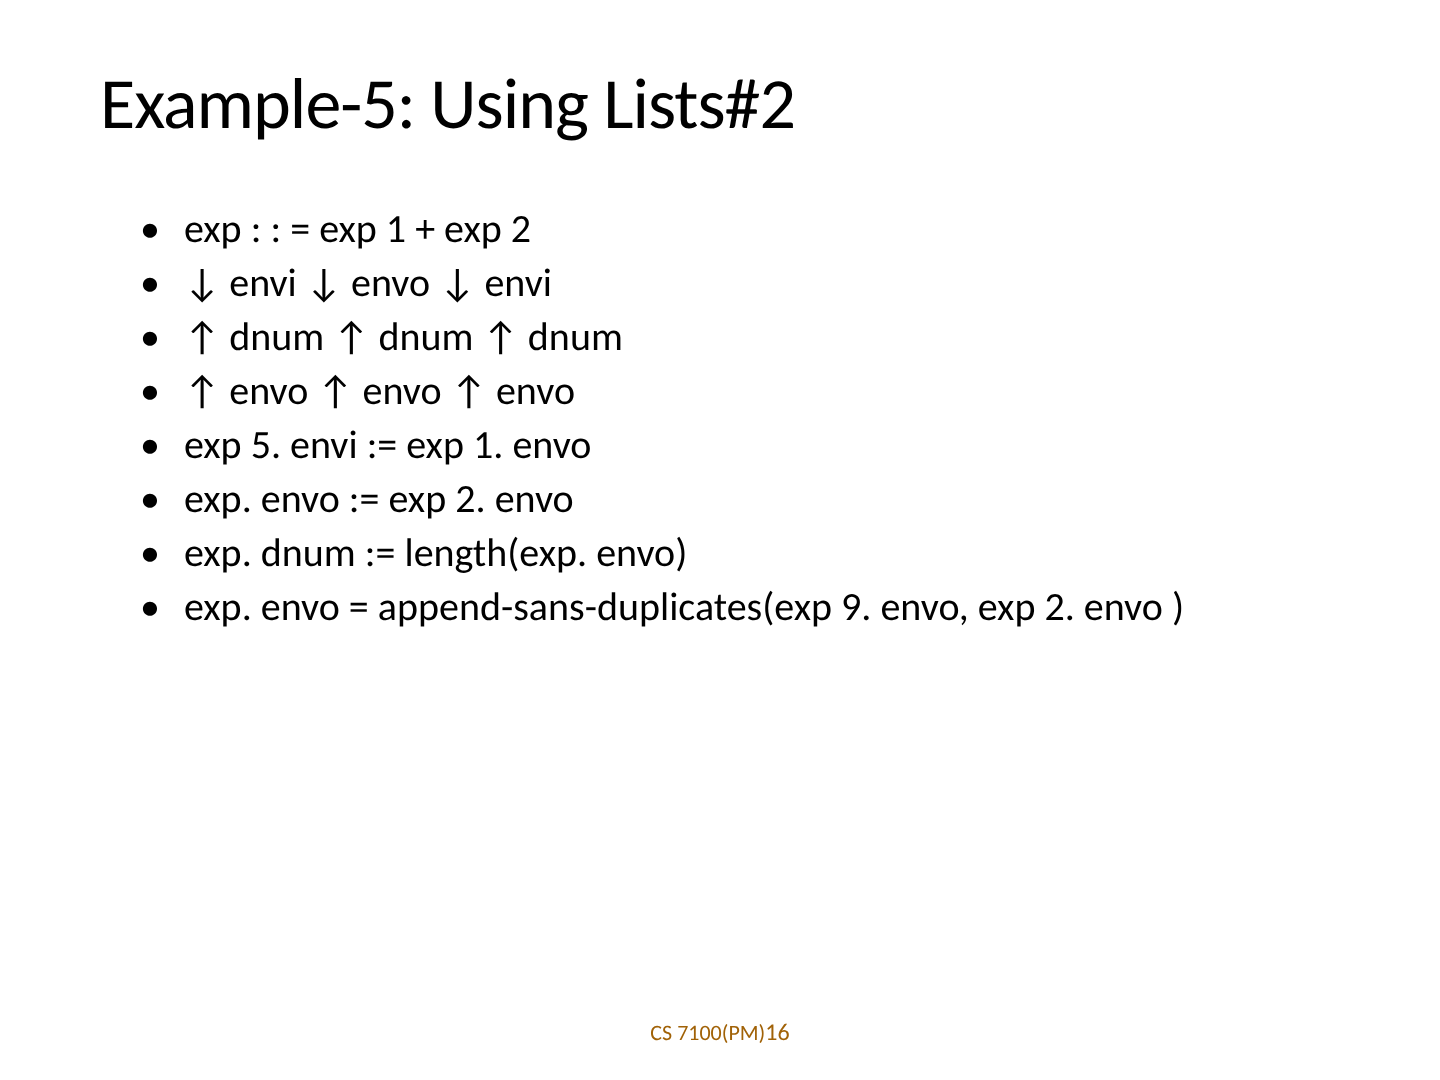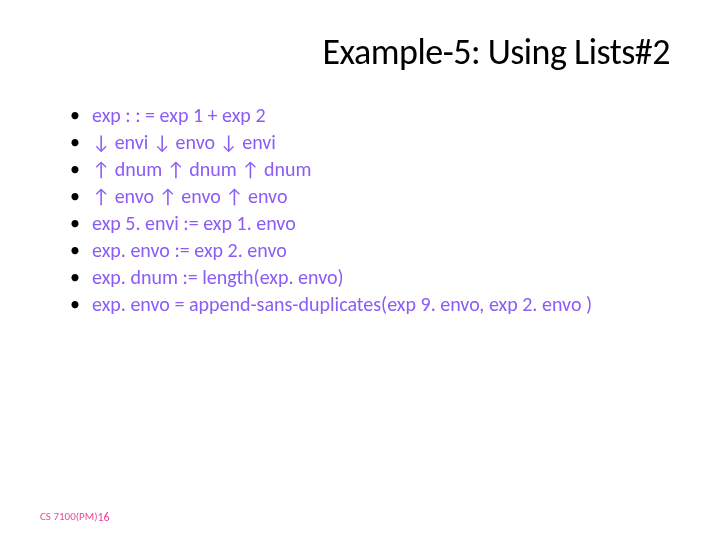--- a/index.html
+++ b/index.html
@@ -17,53 +17,53 @@
     }
     .slide {
       width: 100%;
       height: 100%;
       padding: 30px 50px 20px 50px;
       position: relative;
     }
     .title {
       font-size: 36px;
       font-weight: 400;
-      text-align: right;
+      text-align: left;
       color: #000;
       margin-bottom: 28px;
       letter-spacing: -0.5px;
     }
     .bullet-list {
       list-style: none;
       padding-left: 20px;
     }
     .bullet-item {
       font-size: 20px;
-      color: #8b5cf6;
+      color: #000000;
       line-height: 1.35;
       position: relative;
       padding-left: 22px;
     }
     .bullet-item::before {
       content: "•";
       position: absolute;
       left: 0;
       top: 0;
       font-size: 20px;
       color: #000;
     }
     .footer {
       position: absolute;
       bottom: 16px;
       left: 40px;
       right: 40px;
       display: flex;
-      justify-content: flex-start;
+      justify-content: center;
       font-size: 12px;
-      color: #ec4899;
+      color: #a16207;
     }
     .footer-left {
       font-size: 11px;
     }
     .footer-right {
       font-size: 12px;
     }
   </style>
 </head>
 <body>

